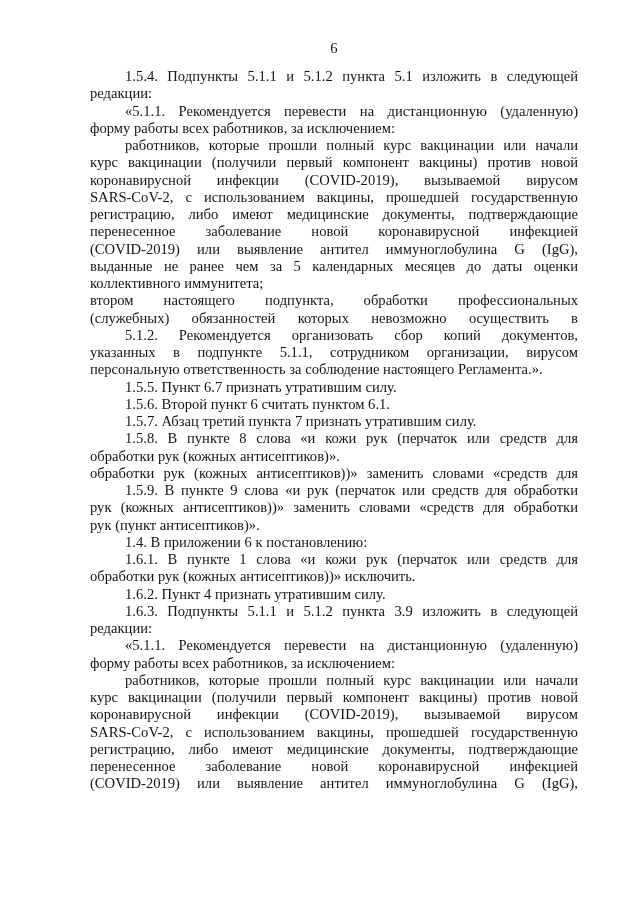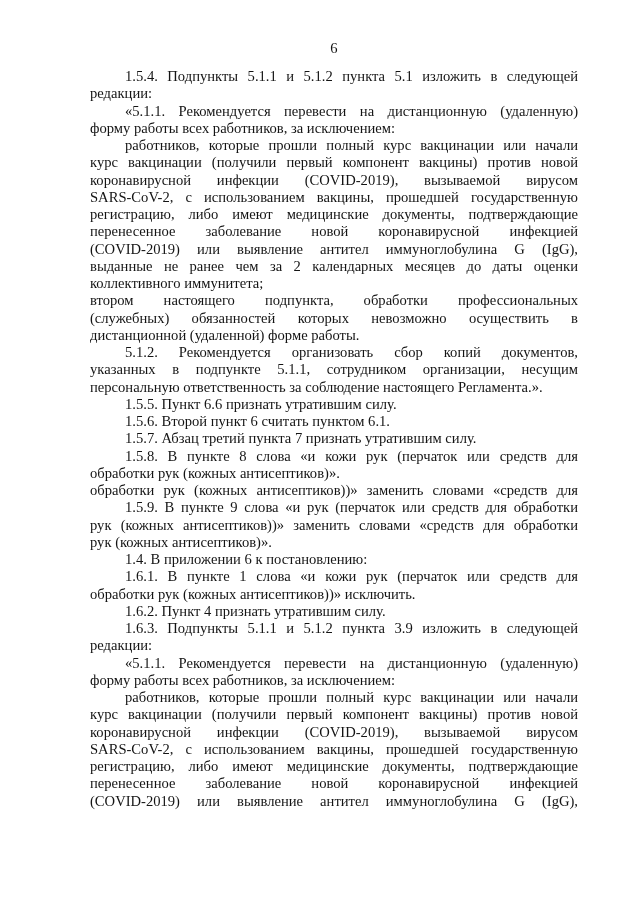--- a/index.html
+++ b/index.html
@@ -51,37 +51,36 @@
       <div class="doc-line para-end">редакции:</div>
       <div class="doc-line first">«5.1.1. Рекомендуется перевести на дистанционную (удаленную)</div>
       <div class="doc-line para-end">форму работы всех работников, за исключением:</div>
       <div class="doc-line first">работников, которые прошли полный курс вакцинации или начали</div>
       <div class="doc-line">курс вакцинации (получили первый компонент вакцины) против новой</div>
       <div class="doc-line">коронавирусной инфекции (COVID-2019), вызываемой вирусом</div>
       <div class="doc-line">SARS-CoV-2, с использованием вакцины, прошедшей государственную</div>
       <div class="doc-line">регистрацию, либо имеют медицинские документы, подтверждающие</div>
       <div class="doc-line">перенесенное заболевание новой коронавирусной инфекцией</div>
       <div class="doc-line">(COVID-2019) или выявление антител иммуноглобулина G (IgG),</div>
-      <div class="doc-line">выданные не ранее чем за 2 календарных месяцев до даты оценки</div>
+      <div class="doc-line">выданные не ранее чем за 5 календарных месяцев до даты оценки</div>
       <div class="doc-line para-end">коллективного иммунитета;</div>
       <div class="doc-line">втором настоящего подпункта, обработки профессиональных</div>
       <div class="doc-line">(служебных) обязанностей которых невозможно осуществить в</div>
-      <div class="doc-line para-end">дистанционной (удаленной) форме работы.</div>
       <div class="doc-line first">5.1.2. Рекомендуется организовать сбор копий документов,</div>
-      <div class="doc-line">указанных в подпункте 5.1.1, сотрудником организации, несущим</div>
+      <div class="doc-line">указанных в подпункте 5.1.1, сотрудником организации, вирусом</div>
       <div class="doc-line para-end">персональную ответственность за соблюдение настоящего Регламента.».</div>
-      <div class="doc-line first para-end">1.5.5. Пункт 6.6 признать утратившим силу.</div>
+      <div class="doc-line first para-end">1.5.5. Пункт 6.7 признать утратившим силу.</div>
       <div class="doc-line first para-end">1.5.6. Второй пункт 6 считать пунктом 6.1.</div>
       <div class="doc-line first para-end">1.5.7. Абзац третий пункта 7 признать утратившим силу.</div>
       <div class="doc-line first">1.5.8. В пункте 8 слова «и кожи рук (перчаток или средств для</div>
       <div class="doc-line para-end">обработки рук (кожных антисептиков)».</div>
       <div class="doc-line">обработки рук (кожных антисептиков))» заменить словами «средств для</div>
       <div class="doc-line first">1.5.9. В пункте 9 слова «и рук (перчаток или средств для обработки</div>
       <div class="doc-line">рук (кожных антисептиков))» заменить словами «средств для обработки</div>
-      <div class="doc-line para-end">рук (кожных антисептиков)».</div>
+      <div class="doc-line para-end">рук (пункт антисептиков)».</div>
       <div class="doc-line first para-end">1.4. В приложении 6 к постановлению:</div>
       <div class="doc-line first">1.6.1. В пункте 1 слова «и кожи рук (перчаток или средств для</div>
       <div class="doc-line para-end">обработки рук (кожных антисептиков))» исключить.</div>
       <div class="doc-line first para-end">1.6.2. Пункт 4 признать утратившим силу.</div>
       <div class="doc-line first">1.6.3. Подпункты 5.1.1 и 5.1.2 пункта 3.9 изложить в следующей</div>
       <div class="doc-line para-end">редакции:</div>
       <div class="doc-line first">«5.1.1. Рекомендуется перевести на дистанционную (удаленную)</div>
       <div class="doc-line para-end">форму работы всех работников, за исключением:</div>
       <div class="doc-line first">работников, которые прошли полный курс вакцинации или начали</div>
       <div class="doc-line">курс вакцинации (получили первый компонент вакцины) против новой</div>

